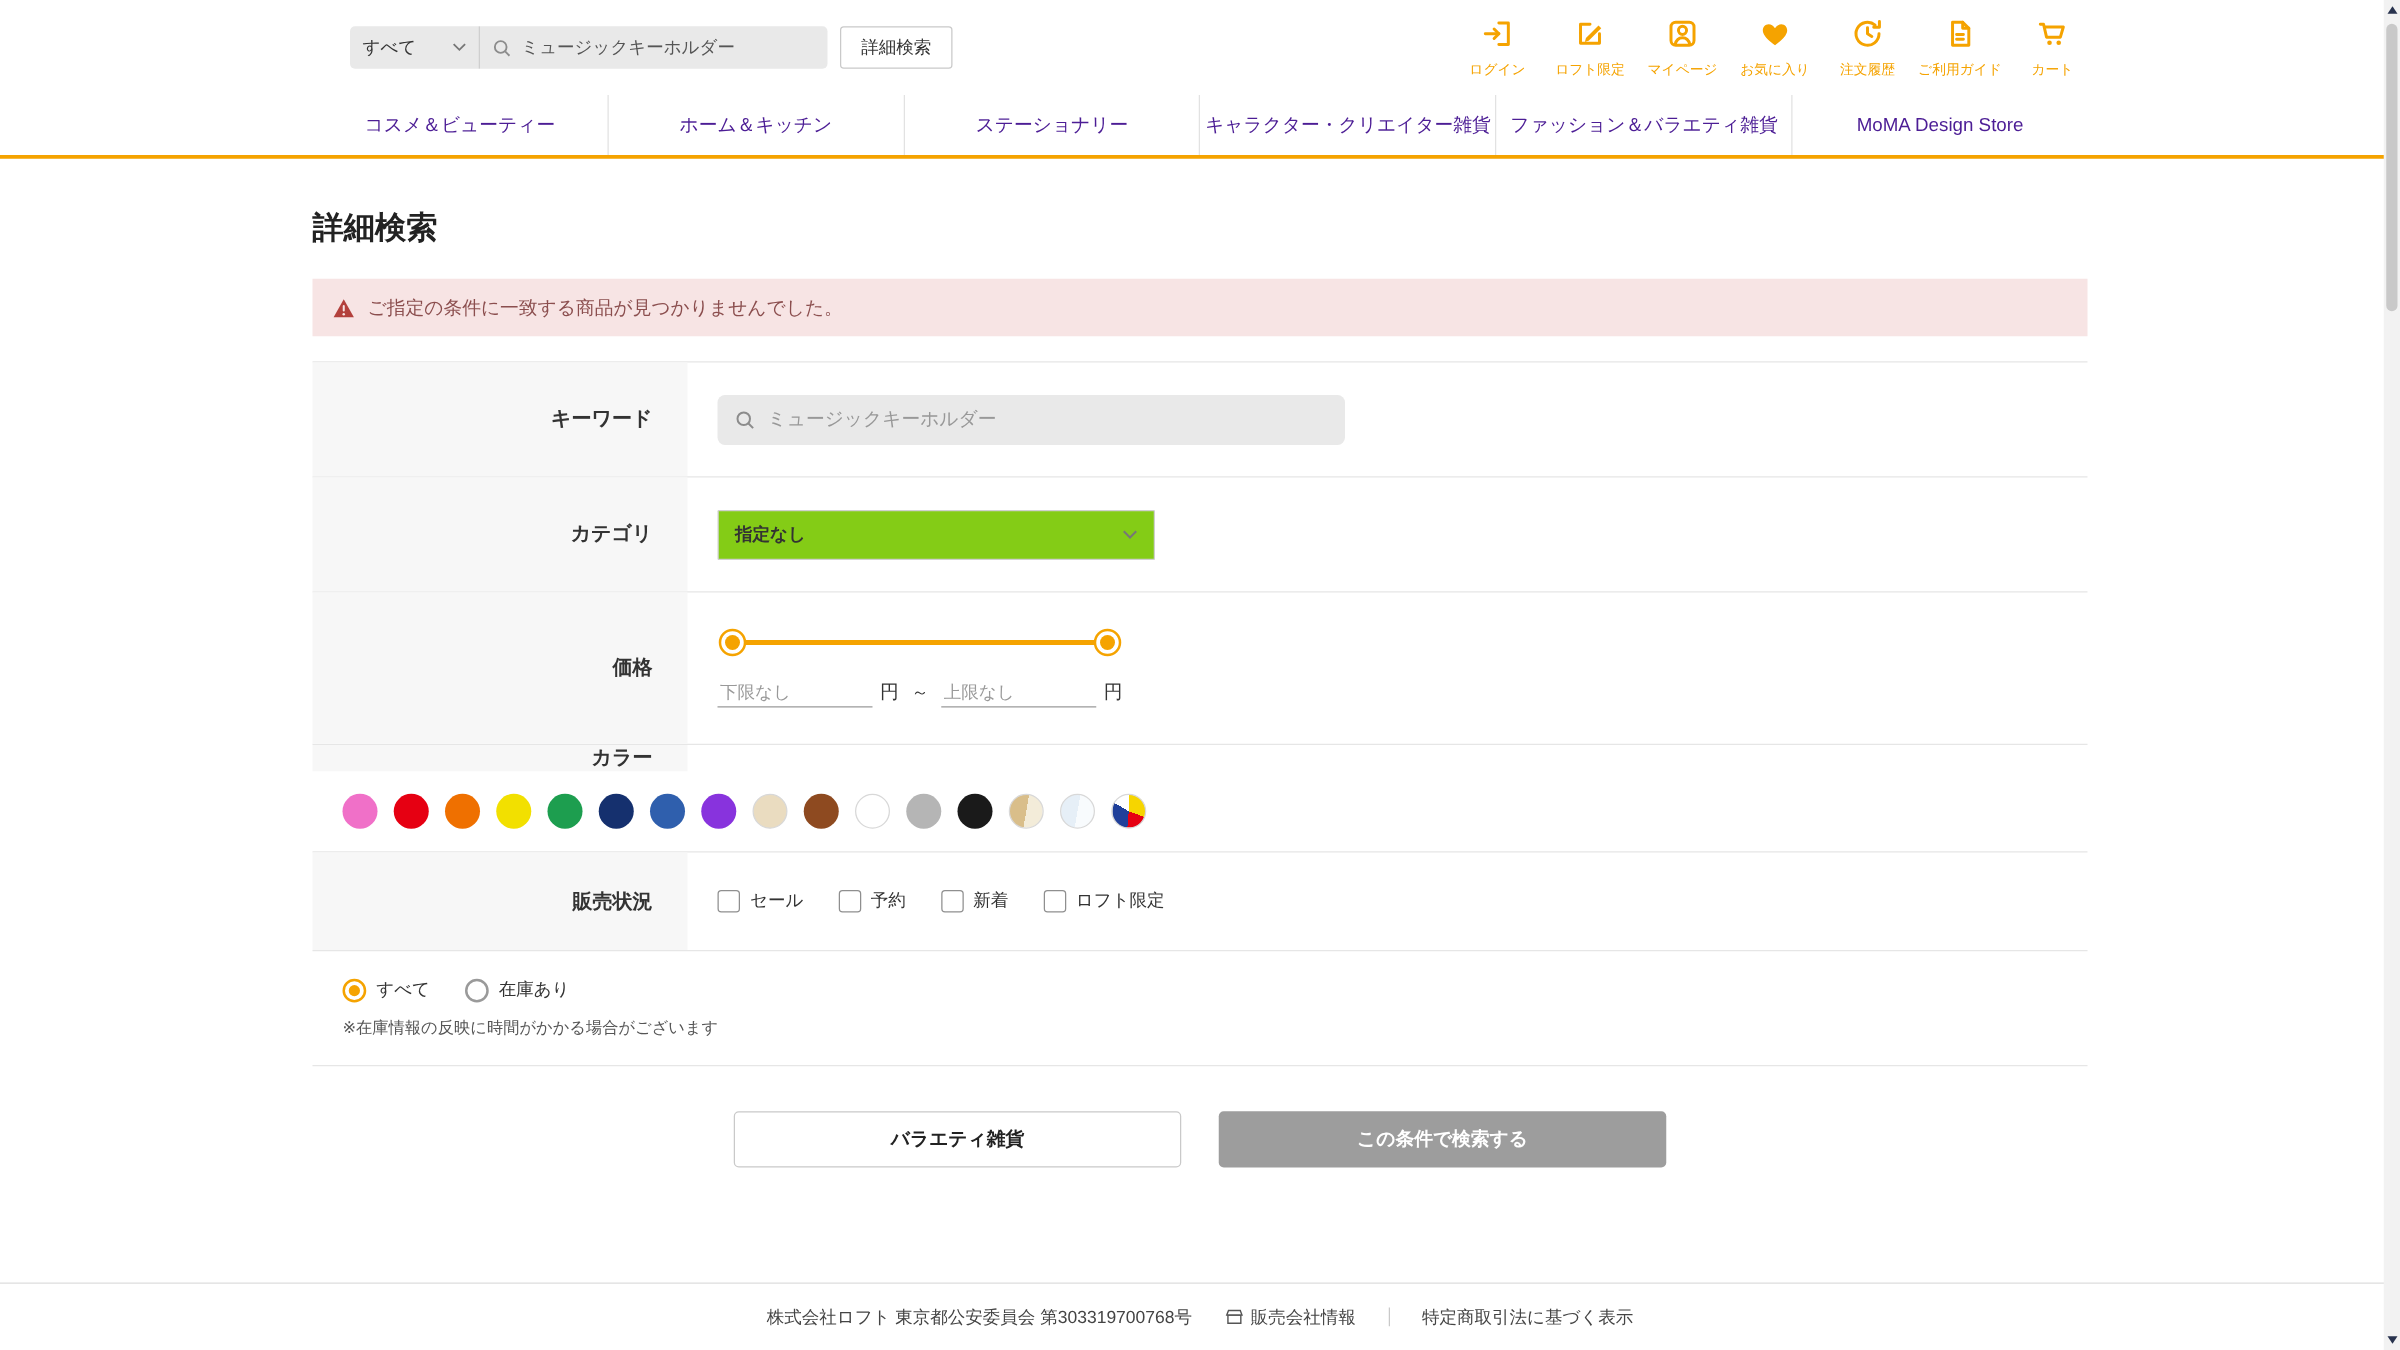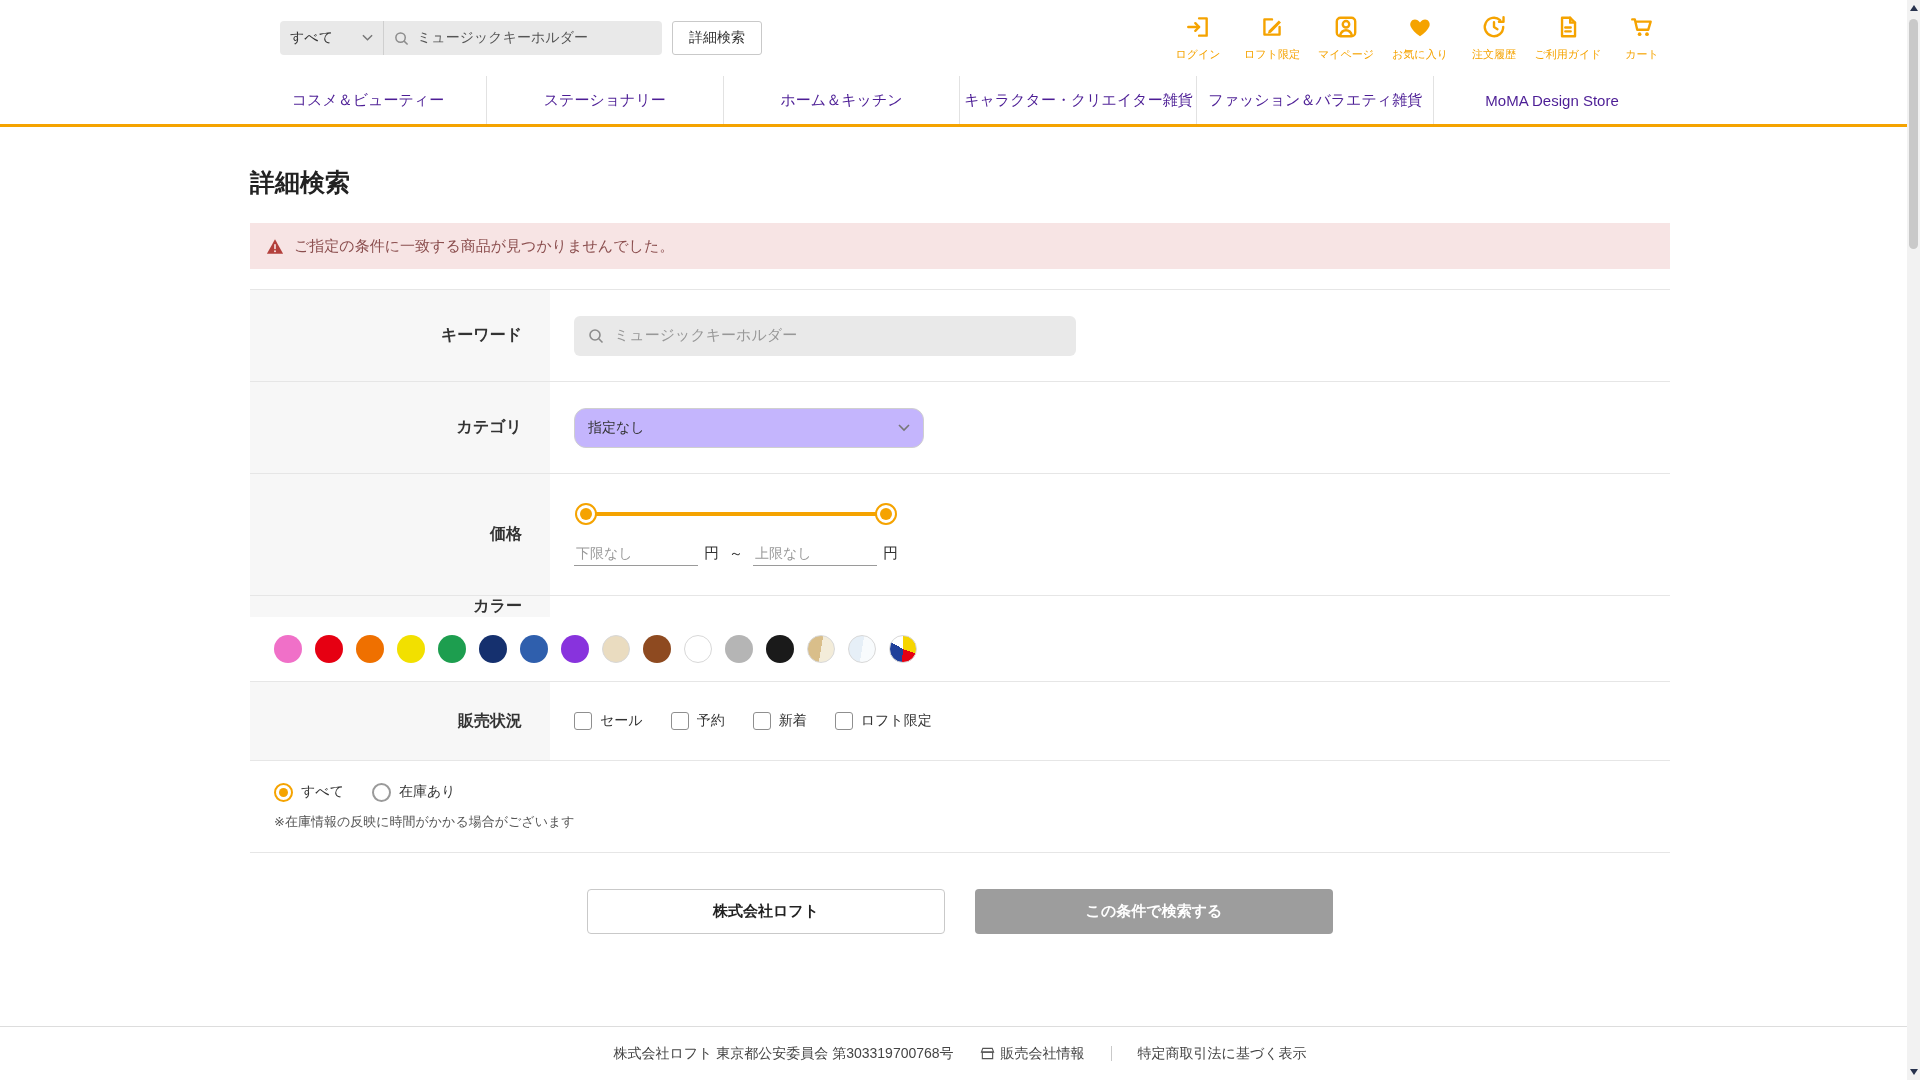--- a/index.html
+++ b/index.html
@@ -46,21 +46,21 @@
   .row-keyword{min-height:92px;}
   .row-category{min-height:92px;}
   .row-price{min-height:122px;}
   .row-color{min-height:86px;flex-direction:column;}
   .row-sales{min-height:79px;}
   .row-stock{min-height:92px;}
 
   .keyword-box{display:flex;align-items:center;gap:10px;width:502px;height:40px;background:#E9E9E9;border-radius:6px;padding:0 14px;cursor:text;}
   .keyword-text{font-size:15px;color:#989898;}
 
-  .select-box{display:flex;align-items:center;justify-content:space-between;width:350px;height:40px;background:#c4b5fd;border:1px solid #CFCFCF;border-radius:12px;padding:0 13px;font-size:14px;color:#333;cursor:pointer;}
+  .select-box{display:flex;align-items:center;justify-content:space-between;width:350px;height:40px;background:#84cc16;border:1px solid #CFCFCF;border-radius:1px;padding:0 13px;font-size:14px;color:#333;cursor:pointer;font-weight:bold;}
 
   .price-field{flex-direction:column;align-items:flex-start;justify-content:center;gap:16px;}
   .slider{position:relative;width:300px;height:22px;margin-left:12px;}
   .slider-track{position:absolute;left:0;right:0;top:50%;height:4px;margin-top:-2px;background:var(--accent);border-radius:2px;}
   .slider-handle{position:absolute;top:50%;transform:translateY(-50%);width:22px;height:22px;border-radius:50%;background:#fff;border:2px solid var(--accent);cursor:pointer;}
   .slider-handle::after{content:"";position:absolute;inset:3px;border-radius:50%;background:var(--accent);}
   .slider-handle.left{left:-11px;}
   .slider-handle.right{right:-11px;}
   .price-inputs{display:flex;align-items:center;}
   .price-input{width:124px;border:none;border-bottom:1px solid #9A9A9A;background:transparent;font-size:14px;padding:4px 2px;color:#333;outline:none;font-family:inherit;}
@@ -204,22 +204,22 @@
                 <circle cx="16.6" cy="18.6" r="1.7" fill="#F5A300" stroke="none"></circle>
               </svg>
           </span>
           <span class="ulabel">カート</span>
         </a>
       </nav>
     </div>
 
     <nav class="main-nav">
       <a class="nav-item">コスメ＆ビューティー</a>
+      <a class="nav-item">ホーム＆キッチン</a>
       <a class="nav-item">ステーショナリー</a>
-      <a class="nav-item">ホーム＆キッチン</a>
       <a class="nav-item">キャラクター・クリエイター雑貨</a>
       <a class="nav-item">ファッション＆バラエティ雑貨</a>
       <a class="nav-item">MoMA Design Store</a>
     </nav>
   </header>
 
   <main class="main">
     <div class="container">
       <h1 class="page-title">詳細検索</h1>
 
@@ -341,21 +341,21 @@
                 <span>在庫あり</span>
               </label>
             </div>
             <div class="stock-note">※在庫情報の反映に時間がかかる場合がございます</div>
           </div>
         </div>
 
       </div>
 
       <div class="actions">
-        <button class="btn btn-clear">株式会社ロフト</button>
+        <button class="btn btn-clear">バラエティ雑貨</button>
         <button class="btn btn-submit">この条件で検索する</button>
       </div>
     </div>
   </main>
 
   <footer class="site-footer">
     <span>株式会社ロフト 東京都公安委員会 第303319700768号</span>
     <a class="f-link">
       <span style="display:flex;">
         <svg viewBox="0 0 16 16" width="15" height="15">

